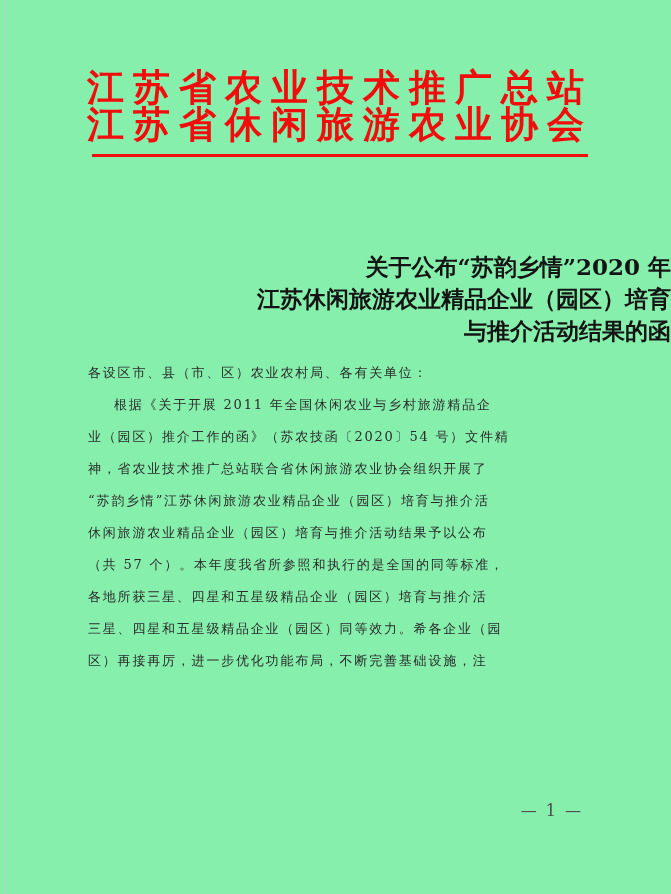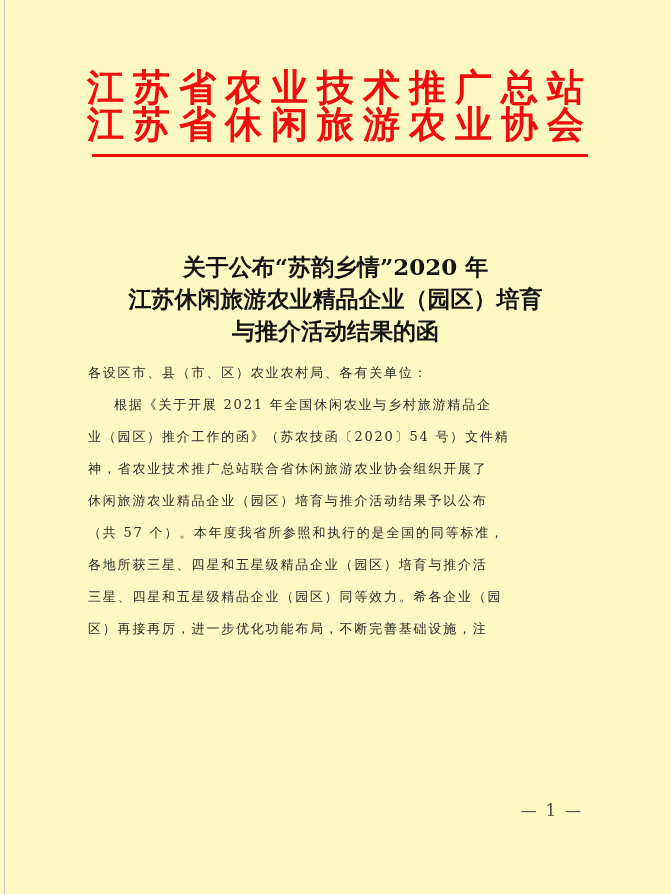--- a/index.html
+++ b/index.html
@@ -6,21 +6,21 @@
   html, body { background: #ffffff; }
   body {
     width: 671px; height: 894px;
     font-family: "DejaVu Serif", serif;
     position: relative;
     overflow: hidden;
   }
   .page {
     position: relative;
     width: 671px; height: 894px;
-    background: #fef9c3;
+    background: #86efac;
     overflow: hidden;
   }
   
   .scan-edge {
     position: absolute; left: 4px; top: 0;
     width: 1px; height: 100%;
     background: #c9c9c9;
   }
   .letterhead {
     position: absolute; top: 69px; left: 0; right: 0;
@@ -43,21 +43,21 @@
   }
   .doc-number {
     position: absolute; top: 184px; right: 78px;
     font-size: 17px;
     letter-spacing: 2.5px;
     color: #3a3a3a;
     white-space: nowrap;
   }
   .doc-title {
     position: absolute; top: 251px; left: 0; right: 0;
-    text-align: center;
+    text-align: right;
     font-weight: bold;
     font-size: 23px;
     line-height: 32px;
     color: #141414;
   }
   .doc-title .title-line { white-space: nowrap; }
   .doc-body {
     position: absolute; top: 357px; left: 88px; width: 499px;
     font-size: 13px;
     line-height: 32px;
@@ -92,23 +92,24 @@
 
 
   <div class="doc-title">
     <div class="title-line">关于公布“苏韵乡情”2020 年</div>
     <div class="title-line">江苏休闲旅游农业精品企业（园区）培育</div>
     <div class="title-line">与推介活动结果的函</div>
   </div>
 
   <div class="doc-body">
     <div class="body-line">各设区市、县（市、区）农业农村局、各有关单位：</div>
-    <div class="body-line indent">根据《关于开展 2021 年全国休闲农业与乡村旅游精品企</div>
+    <div class="body-line indent">根据《关于开展 2011 年全国休闲农业与乡村旅游精品企</div>
     <div class="body-line">业（园区）推介工作的函》（苏农技函〔2020〕54 号）文件精</div>
     <div class="body-line">神，省农业技术推广总站联合省休闲旅游农业协会组织开展了</div>
+    <div class="body-line">“苏韵乡情”江苏休闲旅游农业精品企业（园区）培育与推介活</div>
     <div class="body-line">休闲旅游农业精品企业（园区）培育与推介活动结果予以公布</div>
     <div class="body-line">（共 57 个）。本年度我省所参照和执行的是全国的同等标准，</div>
     <div class="body-line">各地所获三星、四星和五星级精品企业（园区）培育与推介活</div>
     <div class="body-line">三星、四星和五星级精品企业（园区）同等效力。希各企业（园</div>
     <div class="body-line">区）再接再厉，进一步优化功能布局，不断完善基础设施，注</div>
   </div>
 
   <div class="page-number">— 1 —</div>
 
 </div>

